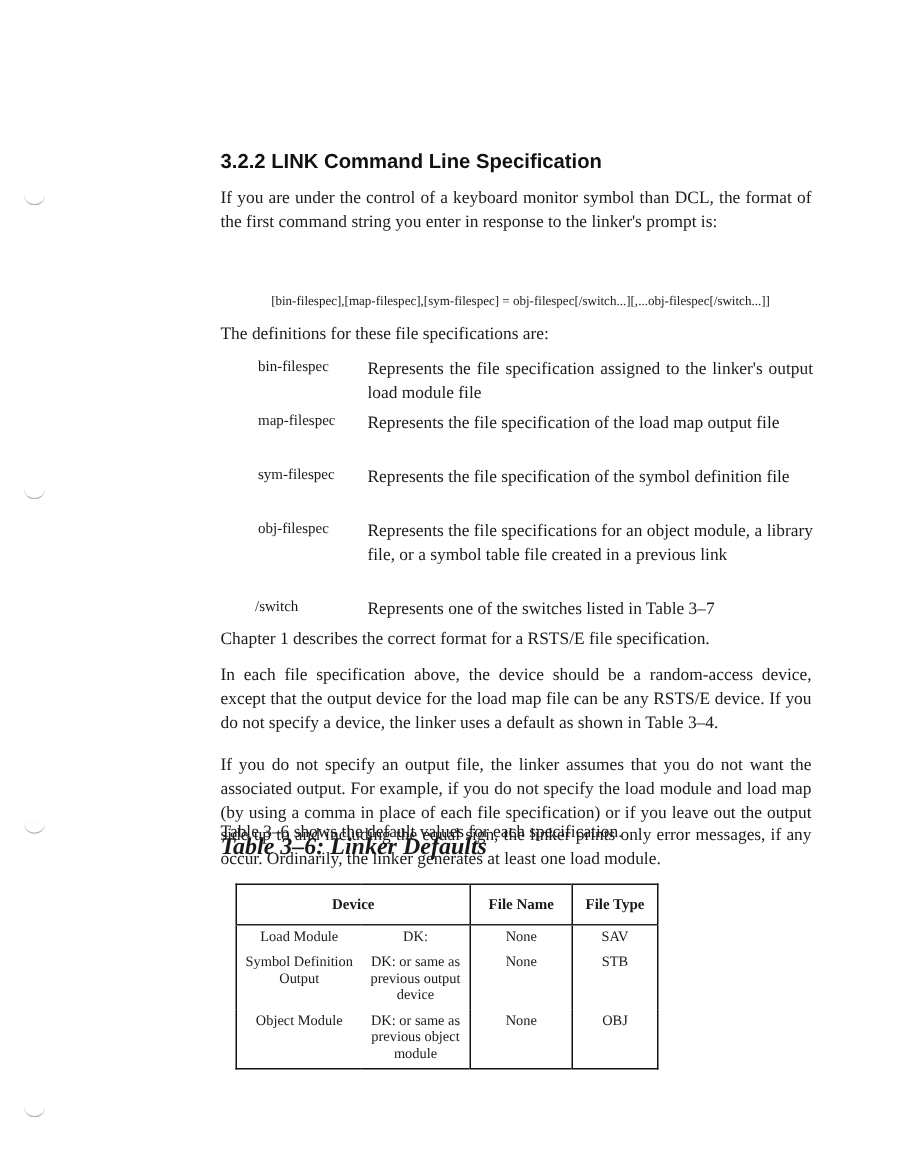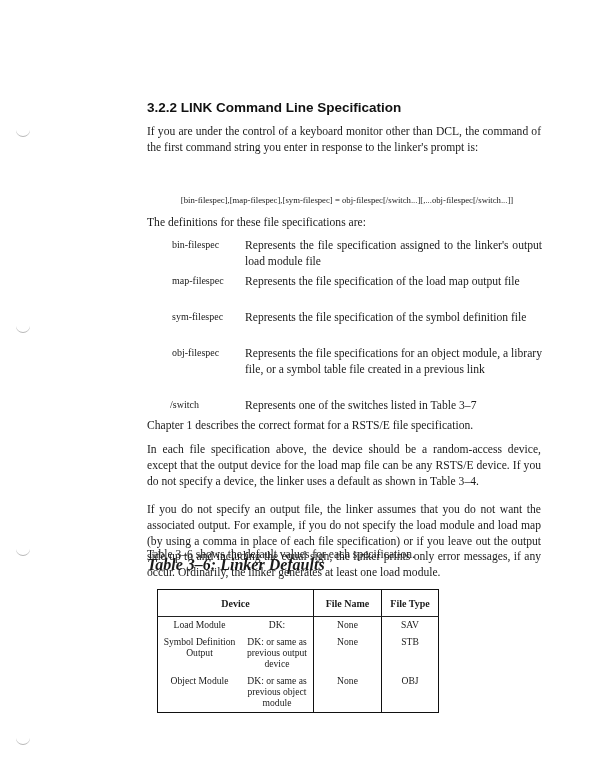--- a/index.html
+++ b/index.html
@@ -31,21 +31,21 @@
   .mark { position:absolute; left:16px; width:14px; height:6px; border-bottom:1px solid #9a9a9a;
           border-radius:0 0 8px 8px; opacity:0.7; }
 </style>
 </head>
 <body>
 
 <div class="page">
 
   <div class="heading">3.2.2 LINK Command Line Specification</div>
 
-  <div class="para" style="top:80px;">If you are under the control of a keyboard monitor other than DCL, the command of the first command string you enter in response to the linker's prompt is:</div>
+  <div class="para" style="top:80px;">If you are under the control of a keyboard monitor symbol than DCL, the format of the first command string you enter in response to the linker's prompt is:</div>
 
   <div class="syntax">[bin-filespec],[map-filespec],[sym-filespec] = obj-filespec[/switch...][,...obj-filespec[/switch...]]</div>
 
   <div class="para" style="top:171px;">The definitions for these file specifications are:</div>
 
   <div class="defrow" style="top:194px;">
     <span class="defterm">bin-filespec</span>
     <span class="defdesc">Represents the file specification assigned to the linker's output load module file</span>
   </div>
   <div class="defrow" style="top:230px;">

